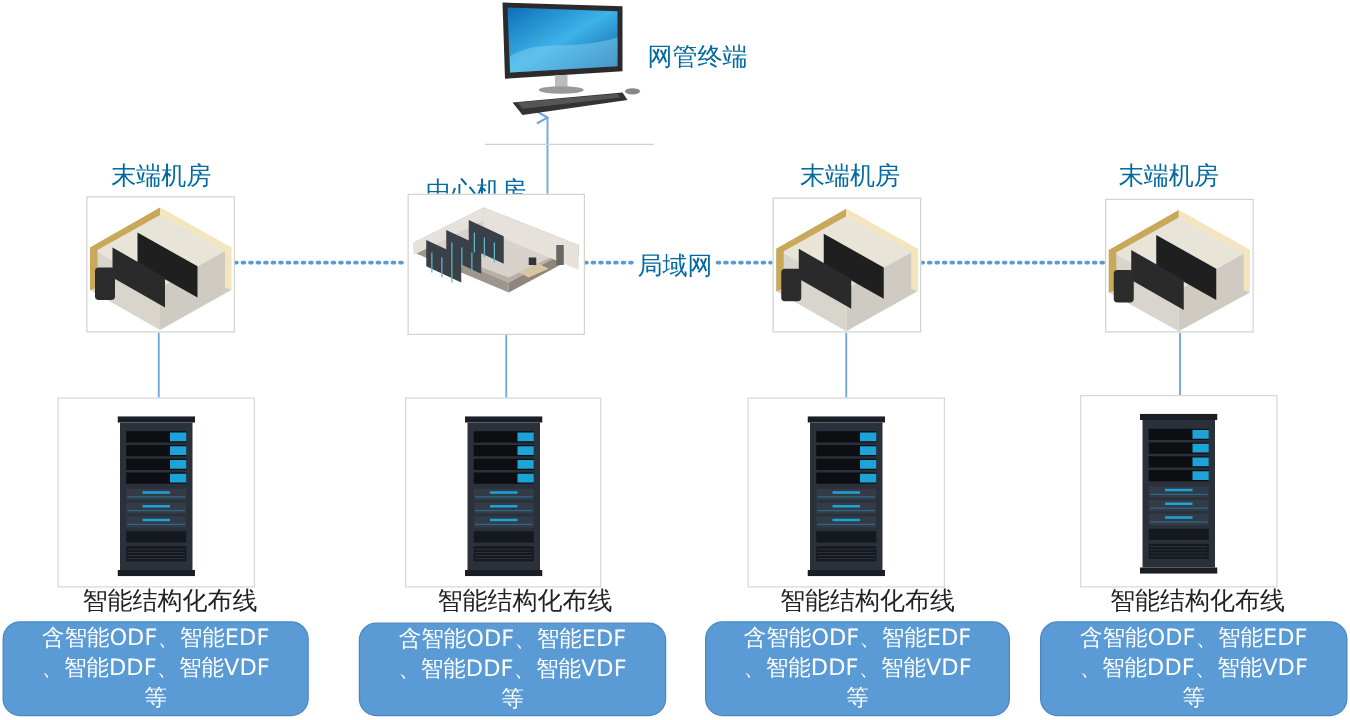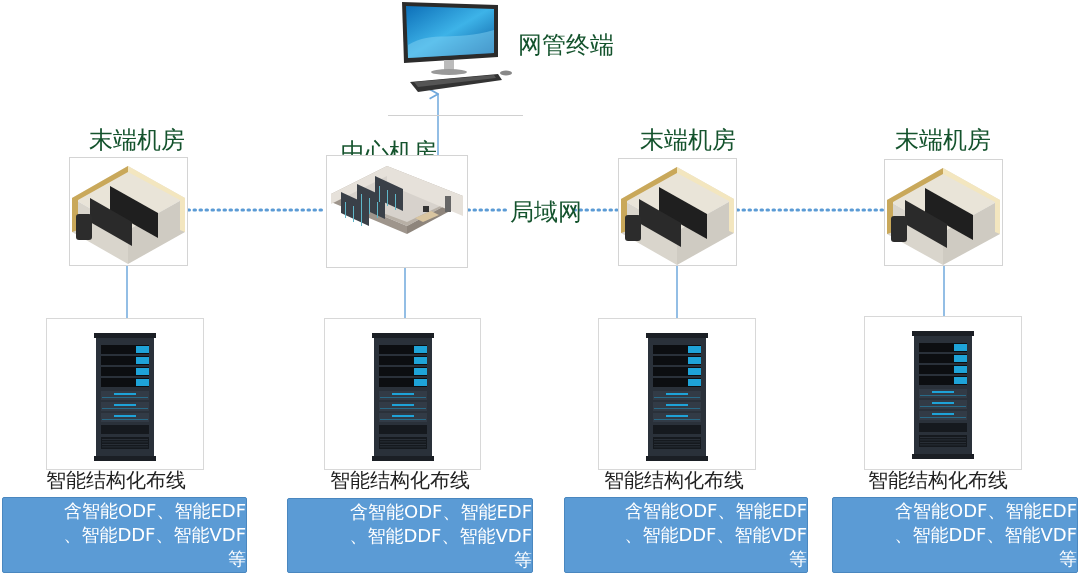--- a/index.html
+++ b/index.html
@@ -1,24 +1,24 @@
 <!DOCTYPE html>
 <html><head>
 <meta charset="utf-8">
 <style>
   html, body { margin:0; padding:0; }
   body { width:1080px; height:576px; background:#ffffff; position:relative; overflow:hidden;
          font-family:"DejaVu Sans", "Liberation Sans", sans-serif; color:#222; }
   .abs { position:absolute; }
-  .lbl { position:absolute; font-size:24px; color:#14532d; white-space:nowrap; line-height:24px; }
+  .lbl { position:absolute; font-size:20px; color:#0369a1; white-space:nowrap; line-height:24px; }
   .room-box { position:absolute; border:1px solid #d4d4d4; background:#fff; box-sizing:border-box; }
   .rack-box { position:absolute; border:1px solid #d8d8d8; background:#fff; box-sizing:border-box; }
-  .caption { position:absolute; font-size:20px; color:#222; white-space:nowrap; line-height:24px; text-align:left; }
-  .note { position:absolute; background:#5b9bd5; border:1.5px solid #4a87bf; border-radius:2px;
-          color:#fff; font-size:18px; line-height:24px; text-align:right; box-sizing:border-box;
+  .caption { position:absolute; font-size:20px; color:#222; white-space:nowrap; line-height:24px; text-align:right; }
+  .note { position:absolute; background:#5b9bd5; border:1.5px solid #4a87bf; border-radius:14px;
+          color:#fff; font-size:18px; line-height:24px; text-align:center; box-sizing:border-box;
           padding-top:1px; }
   .note span { display:block; }
   svg.overlay { position:absolute; left:0; top:0; }
 </style>
 </head>
 <body>
 
 <svg class="overlay" width="1080" height="576">
   <defs>
     <marker id="arr" viewBox="0 0 10 10" refX="5" refY="9" markerWidth="8" markerHeight="8" orient="auto-start-reverse">

